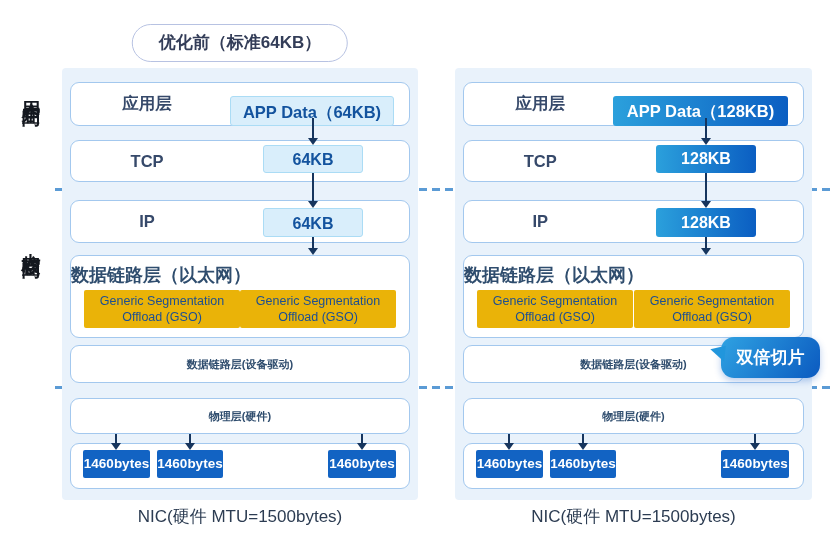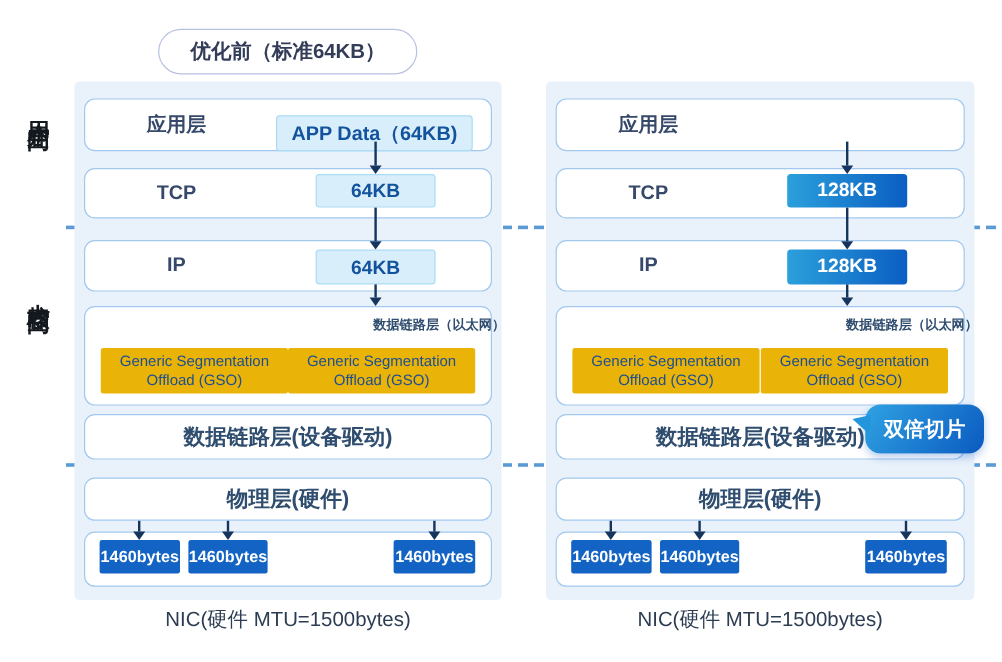--- a/index.html
+++ b/index.html
@@ -32,23 +32,23 @@
 
   .row{position:absolute;left:8px;width:calc(100% - 16px);background:#ffffff;
     border:1.5px solid #a3c8ee;border-radius:9px;box-sizing:border-box;}
   .row-app{top:14px;height:44px;} .row-tcp{top:72px;height:42px;} .row-ip{top:132px;height:43px;}
   .row-eth{top:187px;height:83px;} .row-driver{top:277px;height:38px;}
   .row-phys{top:330px;height:36px;} .row-slices{top:375px;height:46px;}
 
   .side-label{position:absolute;left:0;top:0;width:45%;height:100%;display:flex;align-items:center;
     justify-content:center;font-size:16.5px;font-weight:600;color:#36496a;}
   .center-label{position:absolute;left:0;top:0;width:100%;height:100%;display:flex;align-items:center;
-    justify-content:center;font-size:18px;font-weight:600;color:#2f4d6e;}
-  .eth-title{position:absolute;left:12px;top:7px;width:100%;text-align:right;
-    font-size:11px;font-weight:600;color:#2f4d6e;}
+    justify-content:center;font-size:11px;font-weight:600;color:#2f4d6e;}
+  .eth-title{position:absolute;left:0;top:7px;width:100%;text-align:left;
+    font-size:18px;font-weight:600;color:#2f4d6e;}
 
   
   .val{position:absolute;font-weight:bold;text-align:center;border-radius:3px;box-sizing:border-box;}
   .val-app{top:28px;right:24px;width:164px;height:30px;line-height:30px;font-size:16.5px;}
   .col-after .val-app{width:175px;}
   .val-tcp{top:77px;left:201px;width:100px;height:28px;line-height:28px;font-size:16px;}
   .val-ip{top:140px;left:201px;width:100px;height:29px;line-height:29px;font-size:16px;}
   .val-light{background:#d9eefb;border:1px solid #abdcf5;color:#13539e;}
   .val-dark{background:linear-gradient(90deg,#2ba0dc,#0b5ec2);color:#ffffff;}
 
@@ -140,20 +140,21 @@
     </div>
     <div class="nic">NIC(硬件 MTU=1500bytes)</div>
   </div>
 
   <div class="col col-after">
     <div class="panel">
 
       <div class="row row-app">
         <div class="side-label">应用层</div>
       </div>
+      <div class="val val-app val-dark">APP Data（128KB)</div>
 
       <div class="row row-tcp">
         <div class="side-label">TCP</div>
       </div>
       <div class="val val-tcp val-dark">128KB</div>
 
       <div class="row row-ip">
         <div class="side-label">IP</div>
       </div>
       <div class="val val-ip val-dark">128KB</div>

